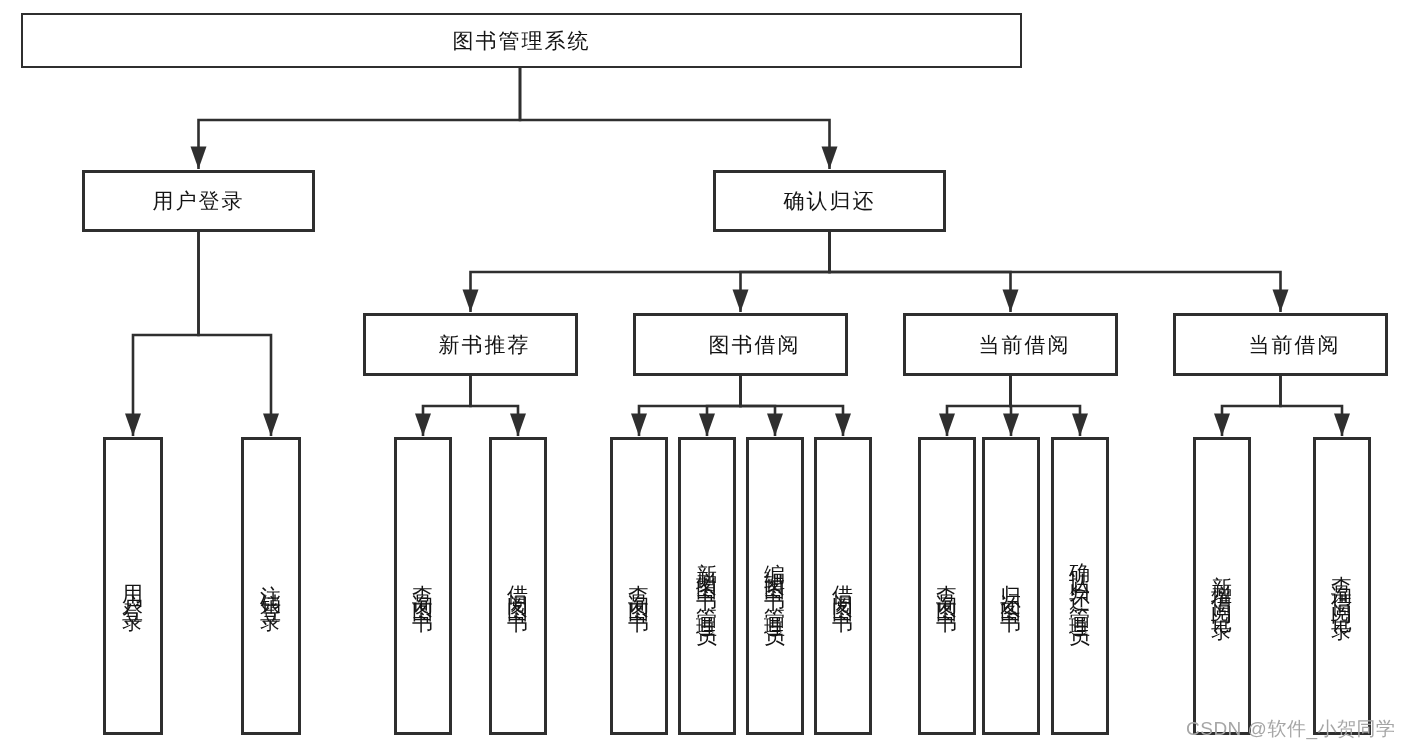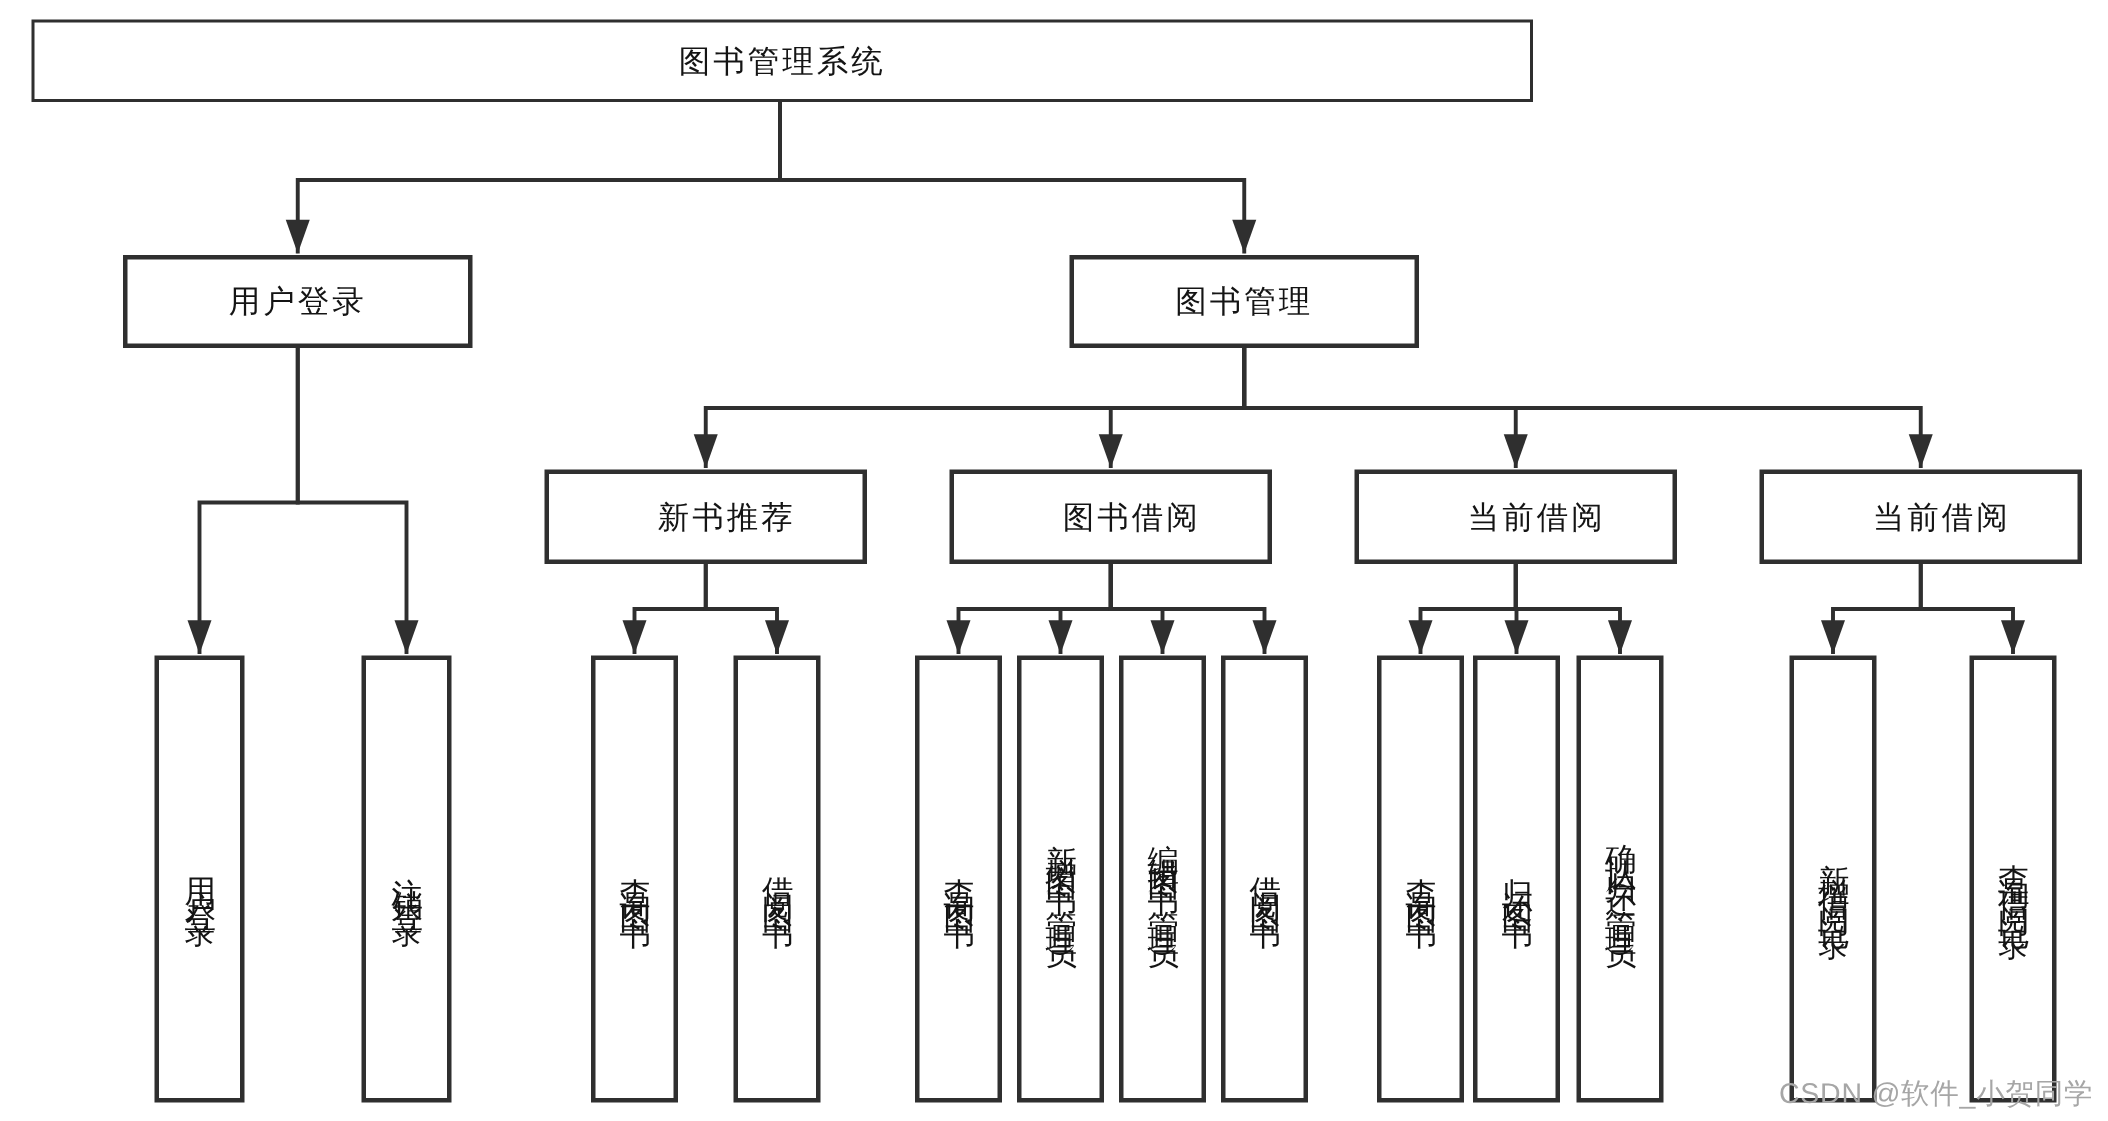--- a/index.html
+++ b/index.html
@@ -64,21 +64,21 @@
       <path d="M1010.5 376 V406 H1080 V436" marker-end="url(#arrw)"></path>
 
       <path d="M1280.5 376 V406 H1222 V436" marker-end="url(#arrw)"></path>
       <path d="M1280.5 376 V406 H1342 V436" marker-end="url(#arrw)"></path>
     </g>
   </svg>
 
   <div class="box h root" style="left:21px;top:13px;width:1001px;height:55px;">图书管理系统</div>
 
   <div class="box h lvl2" style="left:82px;">用户登录</div>
-  <div class="box h lvl2" style="left:713px;">图书管理</div>
+  <div class="box h lvl2" style="left:713px;">确认归还</div>
 
   <div class="box h lvl3" style="left:363px;">新书推荐</div>
   <div class="box h lvl3" style="left:633px;">图书借阅</div>
   <div class="box h lvl3" style="left:903px;">当前借阅</div>
   <div class="box h lvl3" style="left:1173px;">当前借阅</div>
 
   <div class="box v" style="left:103px;width:60px;">用户登录</div>
   <div class="box v" style="left:241px;width:60px;">注销登录</div>
 
   <div class="box v" style="left:394px;width:58px;">查询图书</div>

